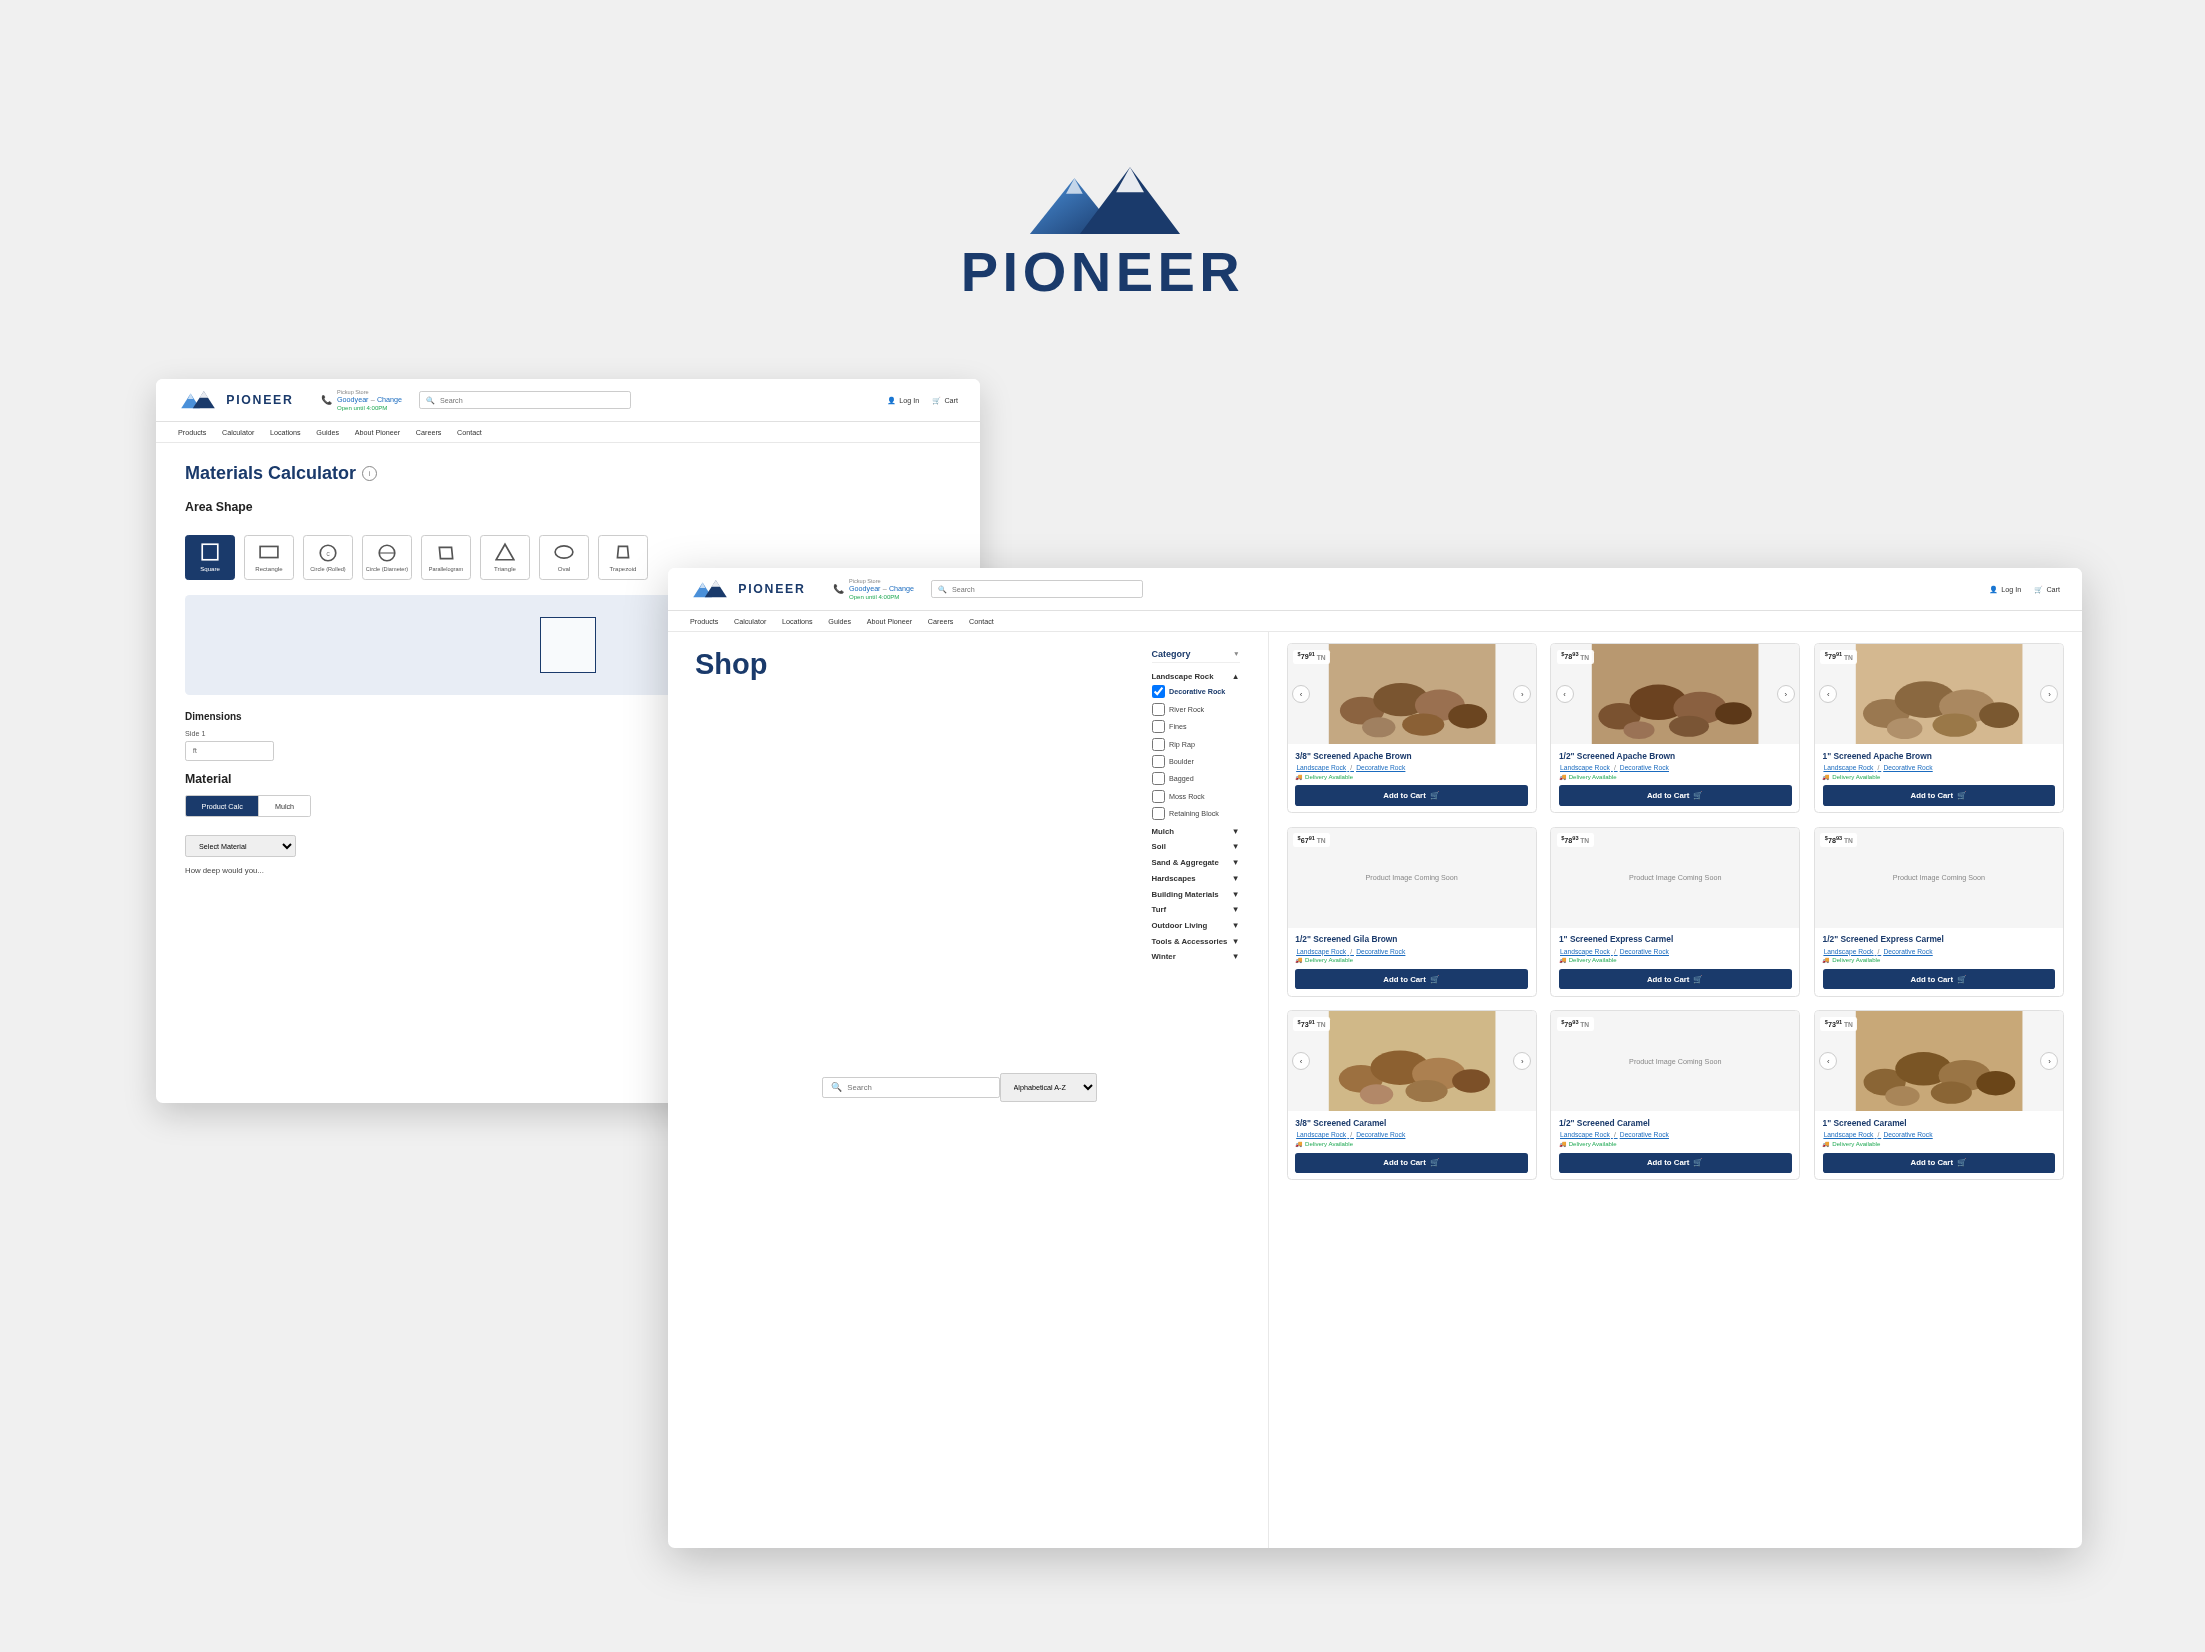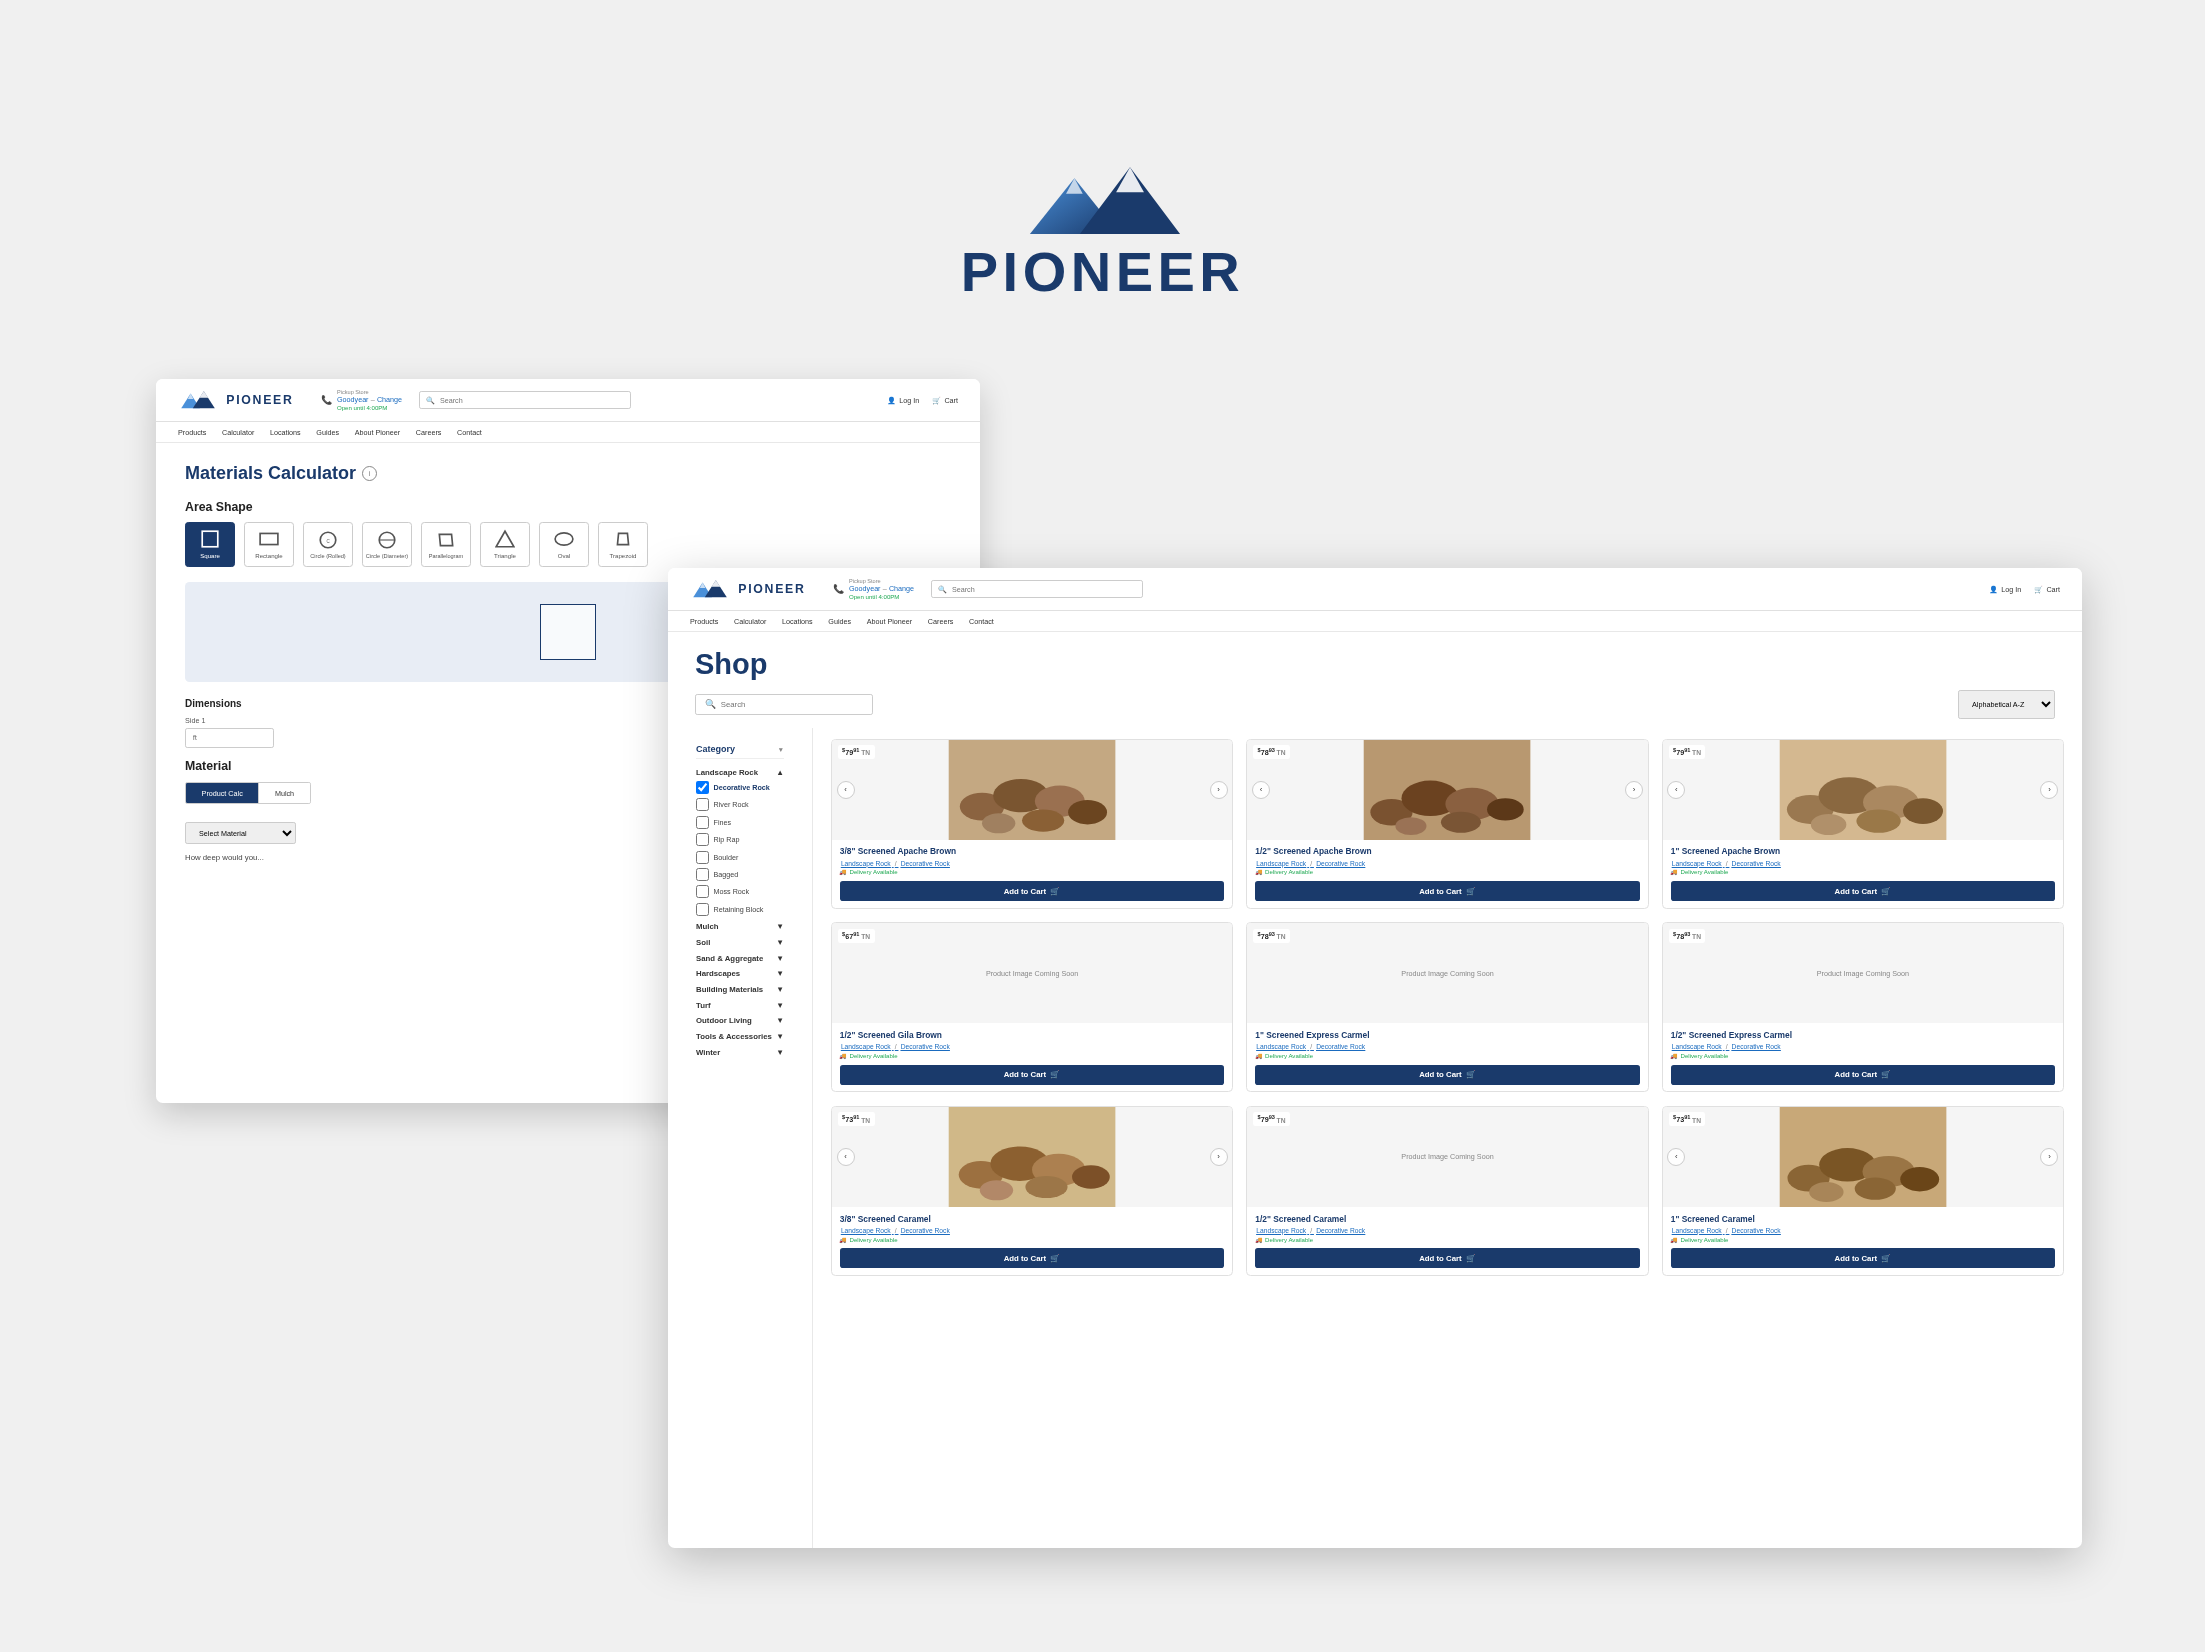--- a/index.html
+++ b/index.html
@@ -173,21 +173,21 @@
       align-items: center;
       justify-content: center;
       font-size: 7.8px;
       color: #888;
       font-weight: 400;
     }
     .section-label {
       font-size: 12.3px;
       font-weight: 700;
       color: #222;
-      margin-bottom: 8px;
+      margin-bottom: 21px;
     }
     .shape-grid {
       display: flex;
       gap: 9px;
       flex-wrap: wrap;
       margin-bottom: 15.6px;
     }
     .shape-btn {
       width: 50px;
       height: 45px;
@@ -282,21 +282,21 @@
       font-size: 7.2px;
       min-width: 111px;
     }
     .deep-question { font-size: 7.8px; color: #444; margin-top: 9px; }
 
     
     .shop-content {
       padding: 0;
       height: calc(100% - 61px);
       display: flex;
-      flex-direction: column;
+      flex-direction: row;
     }
     .shop-title-bar {
       padding: 15.6px 27px 9px;
     }
     .shop-title {
       font-size: 29px;
       font-weight: 700;
       color: #1a3a6b;
     }
     .shop-search-row {

